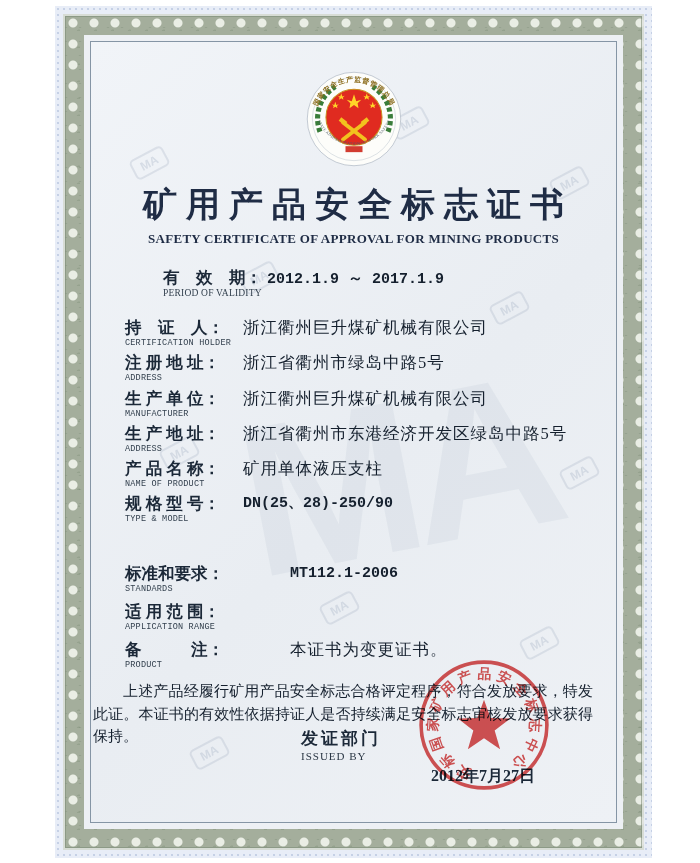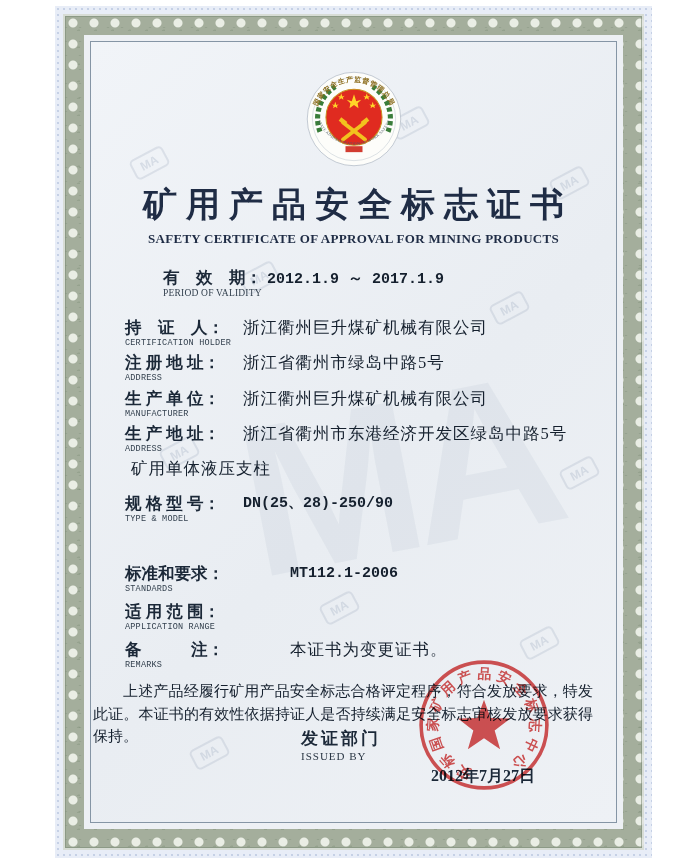--- a/index.html
+++ b/index.html
@@ -158,20 +158,24 @@
               <div class="zh-value value-col">浙江衢州巨升煤矿机械有限公司</div>
             </div>
             <div class="field-row">
               <div class="label-col">
                 <div class="zh-label">生 产 地 址：</div>
                 <div class="en-label">ADDRESS</div>
               </div>
               <div class="zh-value value-col">浙江省衢州市东港经济开发区绿岛中路5号</div>
             </div>
             <div class="field-row">
+              <div class="label-col">
+                <div class="zh-label">产 品 名 称：</div>
+                <div class="en-label">NAME OF PRODUCT</div>
+              </div>
               <div class="zh-value value-col">矿用单体液压支柱</div>
             </div>
             <div class="field-row">
               <div class="label-col">
                 <div class="zh-label">规 格 型 号：</div>
                 <div class="en-label">TYPE &amp; MODEL</div>
               </div>
               <div class="code-value value-col">DN(25、28)-250/90</div>
             </div>
           </div>
@@ -186,21 +190,21 @@
             </div>
             <div class="field-row">
               <div class="label-col">
                 <div class="zh-label">适 用 范 围：</div>
                 <div class="en-label">APPLICATION RANGE</div>
               </div>
             </div>
             <div class="field-row">
               <div class="label-col">
                 <div class="zh-label">备　　　注：</div>
-                <div class="en-label">REMARKS</div>
+                <div class="en-label">PRODUCT</div>
               </div>
               <div class="zh-value value-col">本证书为变更证书。</div>
             </div>
           </div>
 
           <div class="declaration">上述产品经履行矿用产品安全标志合格评定程序，符合发放要求，特发此证。本证书的有效性依据持证人是否持续满足安全标志审核发放要求获得保持。</div>
 
           <div class="issuer">
             <div class="issuer-zh">发证部门</div>
             <div class="issuer-en">ISSUED BY</div>

